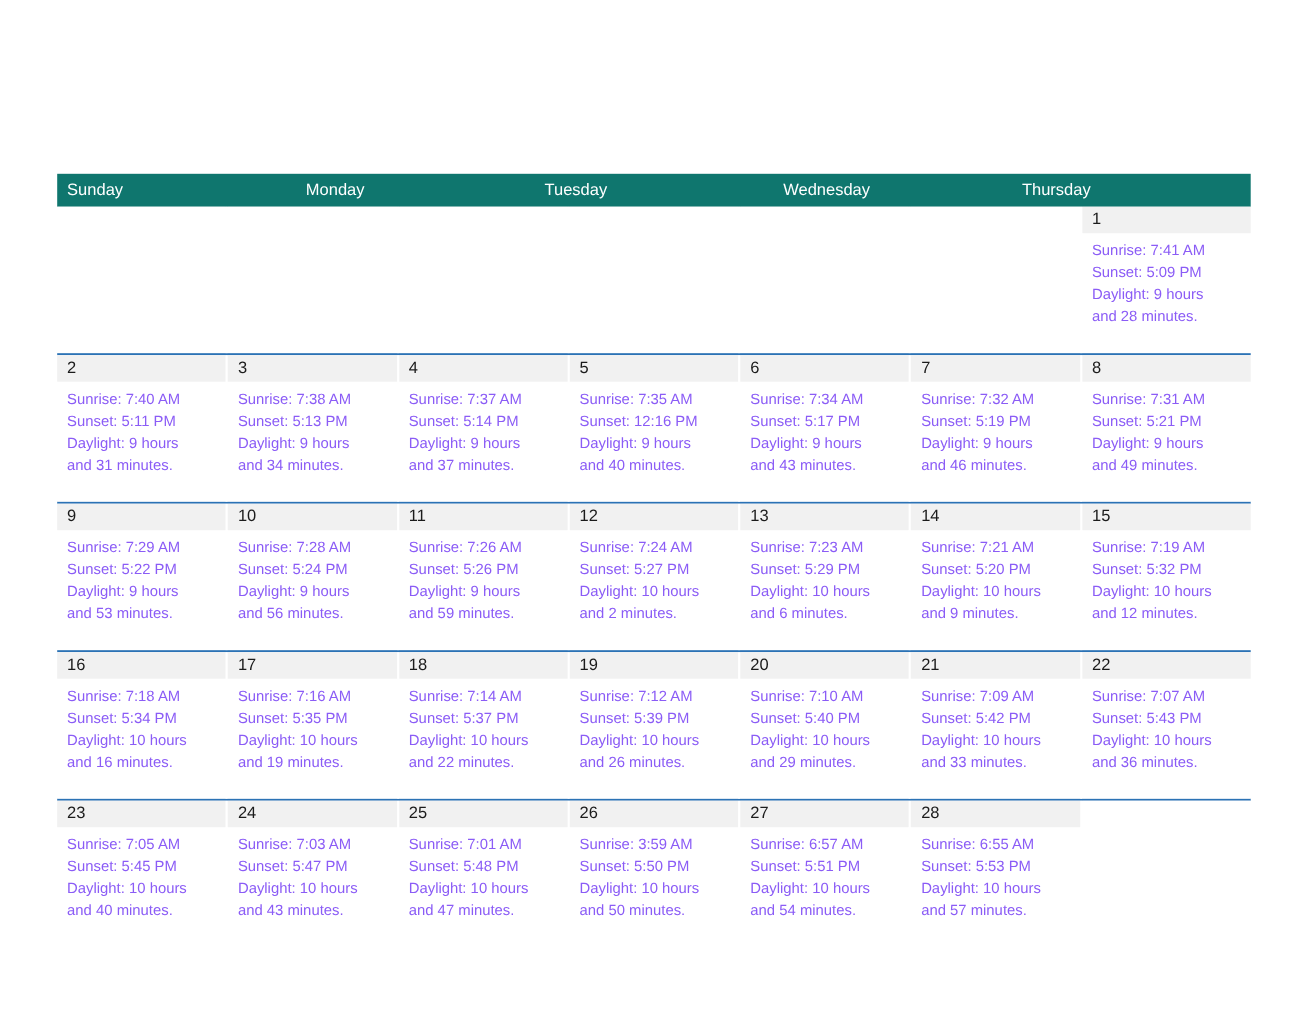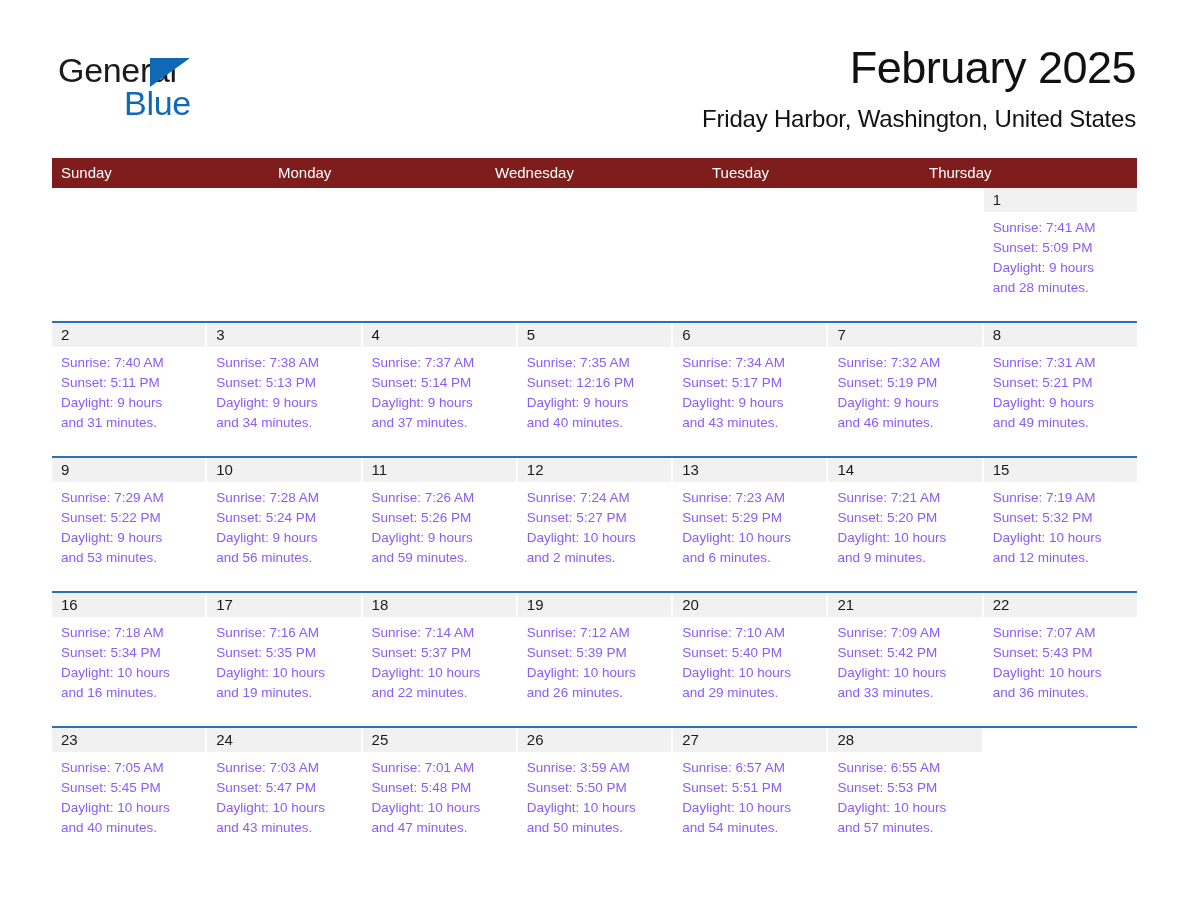--- a/index.html
+++ b/index.html
@@ -87,21 +87,21 @@
   .calendar {
     position: absolute;
     left: 52px;
     top: 158px;
     width: 1085px;
   }
   .cal-row {
     display: flex;
     width: 100%;
   }
-  .cal-head-row { background: #7f1d1d; }
+  .cal-head-row { background: #0f766e; }
   .cal-head-cell {
     flex: 1 1 0;
     min-width: 0;
     height: 30px;
     color: #ffffff;
     font-size: 15px;
     line-height: 30px;
     padding-left: 9px;
     white-space: nowrap;
     overflow: hidden;
@@ -142,42 +142,28 @@
     color: #8b5cf6;
   }
   .day-info div { white-space: nowrap; }
   .day-cell.blank .day-info { visibility: hidden; }
 </style>
 </head>
 <body>
 
 <div class="page">
 
-  <div class="header">
-
-    <div class="logo">
-      <span class="logo-general">General</span>
-      <span class="logo-tri"></span>
-      <span class="logo-blue">Blue</span>
-    </div>
-
-    <div class="title-block">
-      <div class="cal-title">February 2025</div>
-      <div class="cal-subtitle">Friday Harbor, Washington, United States</div>
-    </div>
-
-  </div>
 
   <div class="calendar">
 
     <div class="cal-row cal-head-row">
       <div class="cal-head-cell">Sunday</div>
       <div class="cal-head-cell">Monday</div>
+      <div class="cal-head-cell">Tuesday</div>
       <div class="cal-head-cell">Wednesday</div>
-      <div class="cal-head-cell">Tuesday</div>
       <div class="cal-head-cell">Thursday</div>
     </div>
 
     <div id="weeks-container">
         <div class="week-row first">
           <div class="day-cell blank">
             <div class="day-num"></div>
             <div class="day-info">
               <div></div>
               <div></div>

